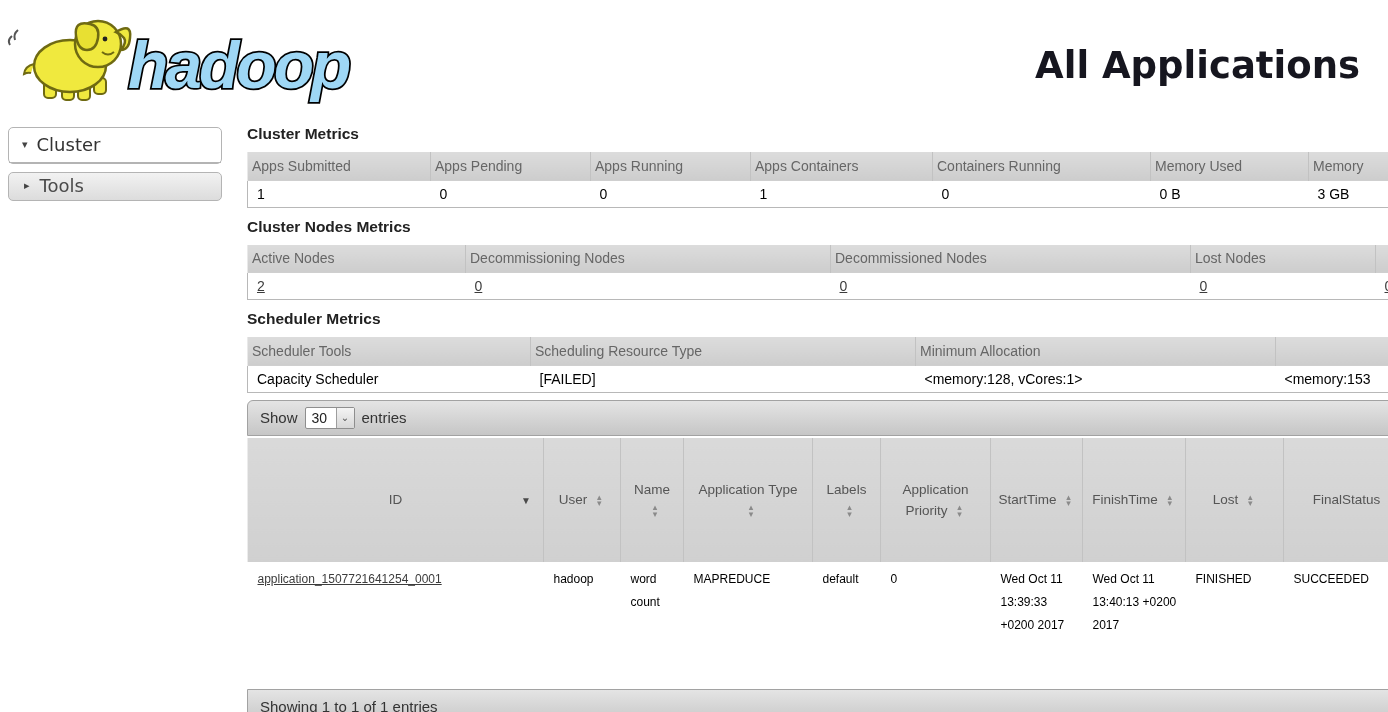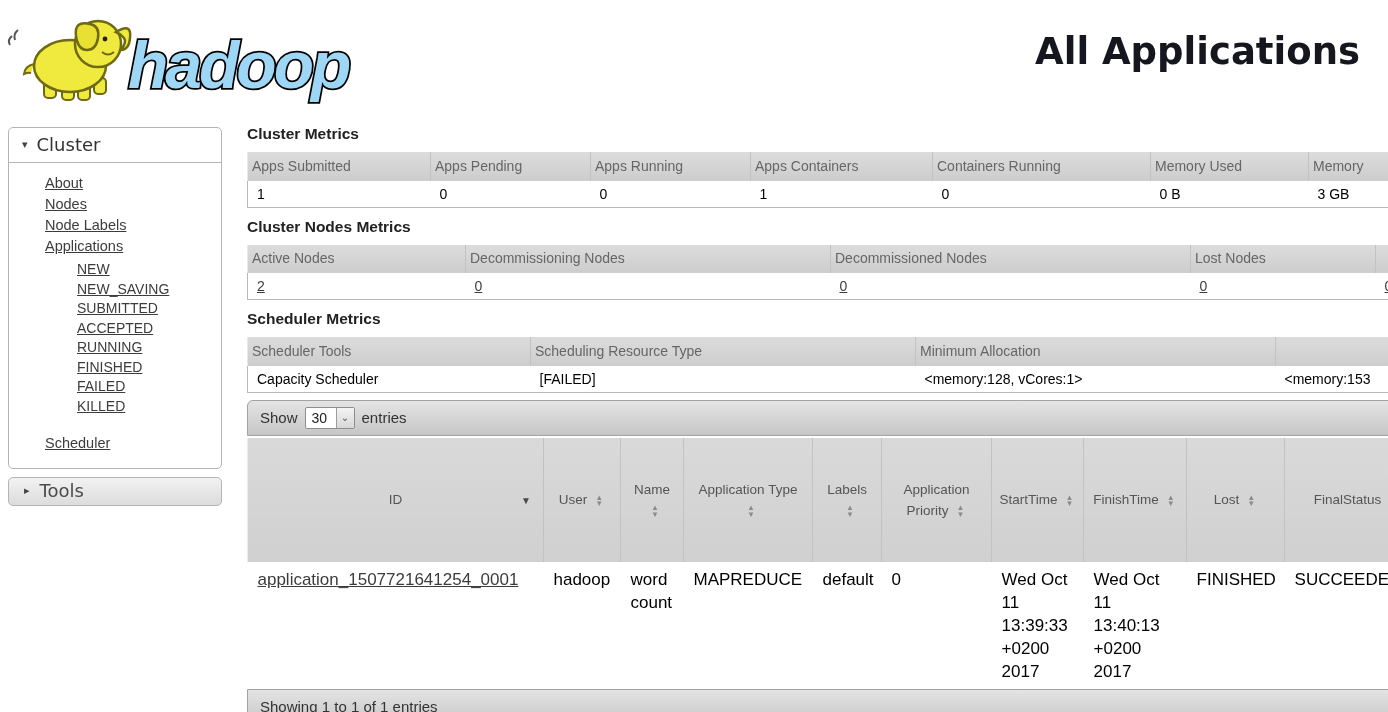--- a/index.html
+++ b/index.html
@@ -8,21 +8,21 @@
     width: 1388px; height: 712px;
     overflow: hidden; position: relative;
     background: #fff;
     font-family: "Liberation Sans", sans-serif;
     color: #000;
   }
 
   
   .logo { position: absolute; left: 6px; top: 6px; width: 380px; height: 100px; }
   .page-title {
-    position: absolute; top: 30px; right: 28px;
+    position: absolute; top: 44px; right: 28px;
     font-family: "DejaVu Sans", sans-serif;
     font-size: 37px; font-weight: bold; color: #16161f; letter-spacing: 0px;
   }
 
   
   .sidebar { position: absolute; left: 8px; top: 127px; width: 214px; }
   .nav-box { border: 1px solid #b4b4b4; border-radius: 5px; background: #fff; }
   .nav-head {
     display: flex; align-items: center; gap: 9px;
     padding: 6px 10px 7px 13px;
@@ -106,21 +106,21 @@
     border-left: 1px solid #ececec; border-right: 1px solid #c2c2c2;
     line-height: 21px;
   }
   .sort { display: inline-block; vertical-align: middle; width: 12px; margin-left: 6px; }
   .sort i { font-style: normal; display: block; font-size: 9px; line-height: 6.5px; color: #8a8a8a; text-align: center; }
   .sort-desc {
     position: absolute; right: 12px; top: 50%; transform: translateY(-50%);
     font-size: 10px; color: #4a4a4a;
   }
   table.apps td {
-    vertical-align: top; font-size: 17px; line-height: 23px;
+    vertical-align: top; font-size: 12px; line-height: 23px;
     padding: 6px 8px 3px 10px; background: #fff; color: #000;
   }
   table.apps tr { height: 124px; }
   td.sorted { background: #f2f2f2; }
 </style>
 </head>
 <body>
 
 <svg class="logo" viewBox="0 0 380 100">
   <g>
@@ -149,37 +149,20 @@
   <text x="122" y="82" font-family="Liberation Sans, sans-serif" font-size="66" font-weight="bold" font-style="italic" letter-spacing="-3" fill="#9ed7f5" stroke="#000" stroke-width="3.5" paint-order="stroke">hadoop</text>
 </svg>
 
 <div class="page-title">All Applications</div>
 
 <div class="sidebar">
   <div class="nav-box">
     <div class="nav-head">
       <span class="tri">▾</span>
       <span>Cluster</span>
-    </div>
-    <div class="nav-list">
-      <a class="nav-item">About</a>
-      <a class="nav-item">Nodes</a>
-      <a class="nav-item">Node Labels</a>
-      <a class="nav-item">Applications</a>
-      <div class="sub-list">
-        <a class="sub-item">NEW</a>
-        <a class="sub-item">NEW_SAVING</a>
-        <a class="sub-item">SUBMITTED</a>
-        <a class="sub-item">ACCEPTED</a>
-        <a class="sub-item">RUNNING</a>
-        <a class="sub-item">FINISHED</a>
-        <a class="sub-item">FAILED</a>
-        <a class="sub-item">KILLED</a>
-      </div>
-      <a class="nav-item nav-sched">Scheduler</a>
     </div>
   </div>
   <div class="tools-bar">
     <span class="tri">▸</span>
     <span>Tools</span>
   </div>
 </div>
 
 <div class="main">
 

